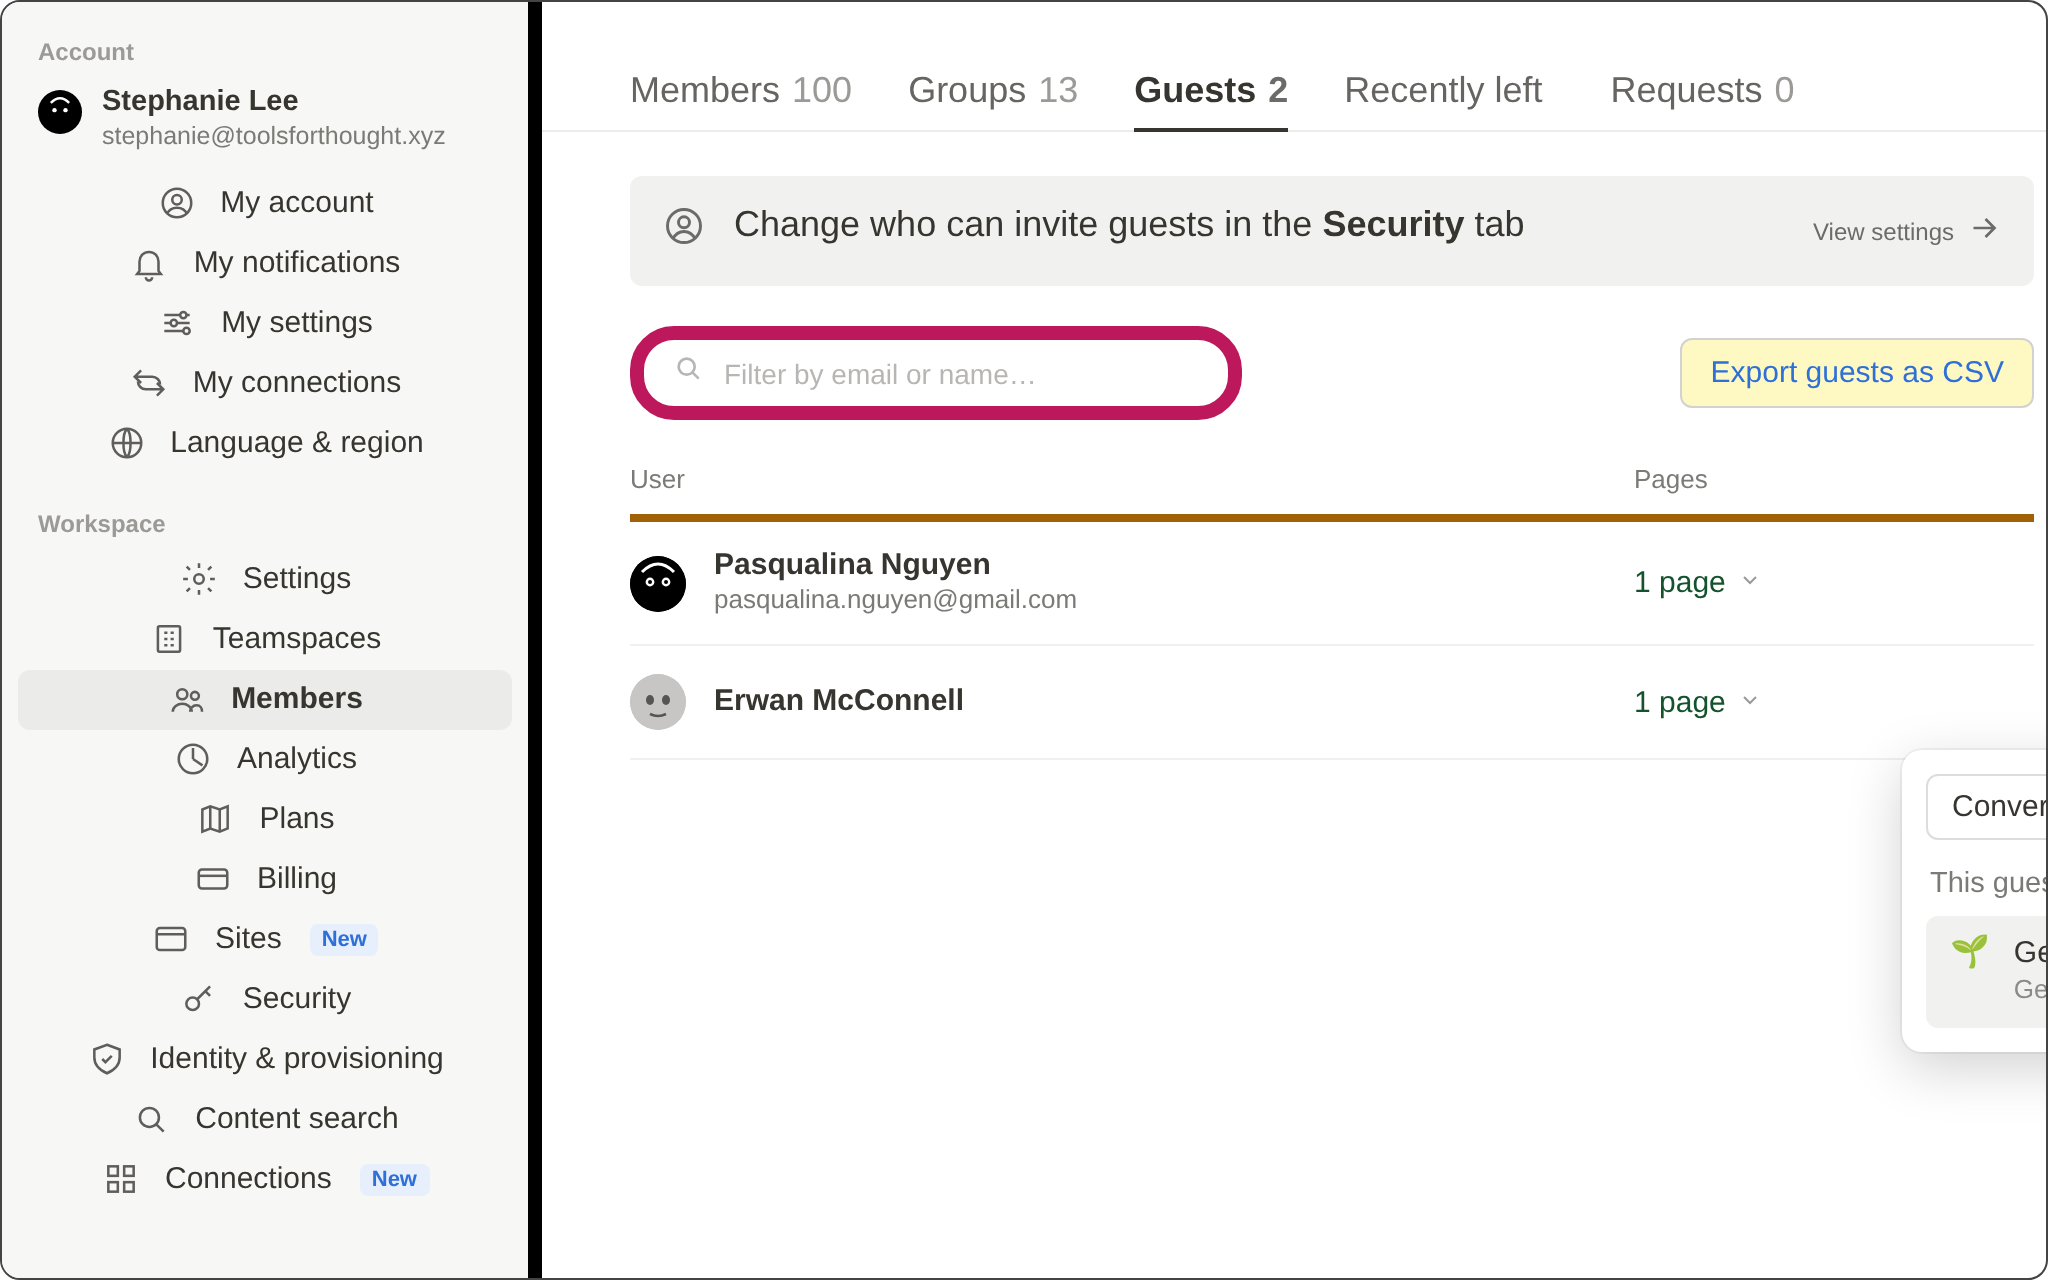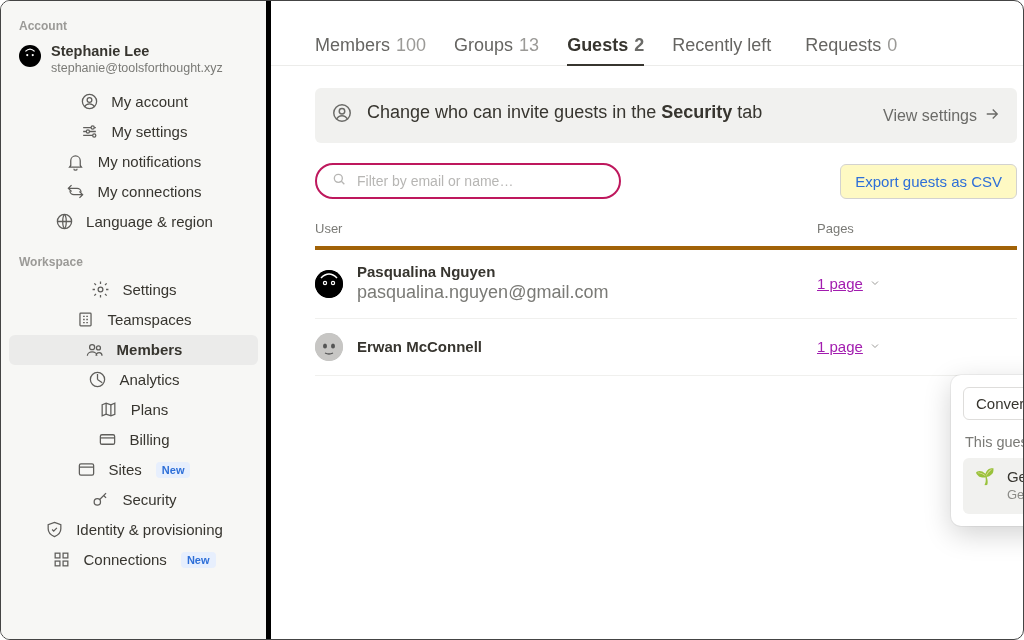--- a/index.html
+++ b/index.html
@@ -1,19 +1,19 @@
 <!DOCTYPE html>
 <html><head>
 <meta charset="utf-8">
 <style>
   * { box-sizing: border-box; margin: 0; padding: 0; }
   html, body { width: 1024px; height: 640px; font-family: -apple-system, BlinkMacSystemFont, "Segoe UI", Helvetica, Arial, sans-serif; color: #37352f; background:#fff; overflow:hidden; }
   body { display:flex; border-radius:10px; border:1px solid #444; }
   
-  .sidebar { width:270px; background:#f7f7f5; border-right:5px solid #000000; padding:14px 8px 10px 8px; overflow-y:auto; }
+  .sidebar { width:270px; background:#f7f7f5; border-right:7px solid #000000; padding:14px 8px 10px 8px; overflow-y:auto; }
   .section-label { font-size:12px; font-weight:600; color:#9b9a97; padding:4px 10px 6px; }
   .profile { display:flex; align-items:flex-start; gap:10px; padding:4px 10px 10px; }
   .avatar-sm { width:22px; height:22px; border-radius:50%; background:#000; position:relative; flex-shrink:0; margin-top:2px;}
   .avatar-sm::after{ content:""; position:absolute; inset:3px; border-radius:50%; background:#fff; clip-path: polygon(0 55%,100% 55%,100% 100%,0 100%); opacity:0;}
   .profile-name { font-size:14.5px; font-weight:700; line-height:1.2; }
   .profile-email { font-size:12.5px; color:#7a7a76; line-height:1.3; }
   .nav-item { display:flex; align-items:center; gap:12px; padding:5px 10px; border-radius:6px; font-size:15px; color:#37352f; cursor:pointer;justify-content:center; }
   .nav-item.active { background:#ebebea; font-weight:700; }
   .nav-item .ico { width:20px; height:20px; display:flex; align-items:center; justify-content:center; color:#5a5a57; flex-shrink:0;}
   .nav-item .ico svg { width:19px; height:19px; stroke:#5f5e5b; stroke-width:1.6; fill:none; }
@@ -24,40 +24,40 @@
   .tabs { display:flex; gap:28px; padding:24px 0 0 44px; border-bottom:1px solid #ececea; }
   .tab { display:flex; align-items:baseline; gap:6px; padding:10px 0 8px; font-size:18px; color:#666562; cursor:pointer; border-bottom:2px solid transparent; margin-bottom:-1px;}
   .tab .count { color:#9b9a97; font-weight:400; }
   .tab.active { color:#37352f; font-weight:700; border-bottom-color:#37352f; }
   .tab.active .count { color:#6b6b68; font-weight:600;}
   .content { padding:22px 0 0 44px; }
   .banner { background:#f1f1ef; border-radius:6px; display:flex; align-items:center; padding:14px 16px; margin-right:6px; }
   .banner-left { display:flex; align-items:flex-start; gap:14px; font-size:18px; color:#37352f;}
   .banner-left svg { width:22px; height:22px; stroke:#6b6b68; fill:none; stroke-width:1.6;}
   .banner .spacer { flex:1; }
-  .view-settings { display:flex; align-items:center; gap:6px; color:#6b6b68; font-size:16px; cursor:pointer;}
+  .view-settings { display:flex; align-items:center; gap:6px; color:#6b6b68; font-size:12px; cursor:pointer;}
   .view-settings svg { width:18px; height:18px; stroke:#6b6b68; fill:none; stroke-width:1.8;}
   .toolbar { display:flex; align-items:center; margin:20px 6px 0 0; gap:12px;}
-  .search { display:flex; align-items:center; gap:10px; border:2px solid #be185d; background:#fff; border-radius:22px; padding:6px 14px; width:306px; }
+  .search { display:flex; align-items:center; gap:10px; border:7px solid #be185d; background:#fff; border-radius:22px; padding:6px 14px; width:306px; }
   .search svg { width:16px; height:16px; stroke:#b7b6b4; fill:none; stroke-width:2;}
   .search input { border:none; outline:none; font-size:14px; color:#37352f; width:100%; background:transparent;}
   .search input::placeholder { color:#b7b6b4; }
   .export-btn { margin-left:auto; border:1px solid #d3d2d0; color:#2e6fd8; background:#fef9c3; border-radius:6px; padding:8px 14px; font-size:15px; cursor:pointer; }
   .table { margin:22px 6px 0 0; }
   .thead { display:flex; font-size:13px; color:#7a7a76; padding:0 0 10px 0; border-bottom:4px solid #a16207;}
   .col-user { flex:1; }
   .col-pages { width:200px; }
   .row { display:flex; align-items:center; padding:14px 0; border-bottom:1px solid #f0f0ee; }
   .row .user-cell { display:flex; align-items:center; gap:14px; flex:1;}
   .row-avatar { width:28px; height:28px; border-radius:50%; background:#000; flex-shrink:0; overflow:hidden; display:flex; align-items:center; justify-content:center;}
   .row-avatar.gray { background:#c2c2c0;}
   .row-avatar svg { width:28px; height:28px; }
   .user-name { font-size:15px; font-weight:600; line-height:1.1; color:#37352f;}
-  .user-email { font-size:18px; color:#7a7a76; line-height:1.3;}
-  .pages-cell { width:200px; display:flex; align-items:flex-start; gap:6px; font-size:15px; color:#a21caf; cursor:pointer;text-decoration:underline;}
+  .user-email { font-size:13px; color:#7a7a76; line-height:1.3;}
+  .pages-cell { width:200px; display:flex; align-items:flex-start; gap:6px; font-size:15px; color:#14532d; cursor:pointer;}
   .pages-cell svg { width:12px; height:12px; stroke:#9b9a97; fill:none; stroke-width:2;}
   
   .popover { position:absolute; left:680px; top:374px; width:334px; background:#fff; border-radius:10px; box-shadow:0 8px 28px rgba(0,0,0,0.18), 0 0 0 1px rgba(15,15,15,0.05); padding:12px; }
   .popover-buttons { display:flex; gap:10px; }
   .btn { border:1px solid #dedddb; background:#fff; border-radius:6px; padding:7px 12px; font-size:15px; cursor:pointer; color:#37352f;}
   .popover-label { margin:14px 2px 8px; font-size:14.5px; color:#7a7a76;}
   .page-item { display:flex; align-items:flex-start; gap:12px; background:#f1f1ef; border-radius:6px; padding:10px 12px;}
   .page-icon { font-size:16px; line-height:1; margin-top:1px;}
   .page-title { font-size:15px; color:#37352f; line-height:1.2;}
   .page-path { font-size:13px; color:#8b8b87; line-height:1.4;}
@@ -88,40 +88,40 @@
           <circle cx="12" cy="12" r="9"></circle>
           <circle cx="12" cy="10" r="3"></circle>
           <path d="M5.5 19c1.5-3 4-4 6.5-4s5 1 6.5 4"></path>
         </svg>
       </span>
     <span>My account</span>
   </div>
   <div class="nav-item">
     <span class="ico">
         <svg viewBox="0 0 24 24">
+          <path d="M6 17V11a6 6 0 0112 0v6l1.5 2h-15L6 17z"></path>
+          <path d="M10 21a2 2 0 004 0"></path>
+        </svg>
+      </span>
+    <span>My notifications</span>
+  </div>
+  <div class="nav-item">
+    <span class="ico">
+        <svg viewBox="0 0 24 24">
           <path d="M4 7h10M18 7h2M4 12h4M12 12h8M4 17h12M20 17h0"></path>
           <circle cx="16" cy="7" r="2"></circle>
           <circle cx="10" cy="12" r="2"></circle>
           <circle cx="18" cy="17" r="2"></circle>
         </svg>
       </span>
     <span>My settings</span>
   </div>
   <div class="nav-item">
     <span class="ico">
         <svg viewBox="0 0 24 24">
-          <path d="M6 17V11a6 6 0 0112 0v6l1.5 2h-15L6 17z"></path>
-          <path d="M10 21a2 2 0 004 0"></path>
-        </svg>
-      </span>
-    <span>My notifications</span>
-  </div>
-  <div class="nav-item">
-    <span class="ico">
-        <svg viewBox="0 0 24 24">
           <path d="M7 4L3 8l4 4M3 8h11a5 5 0 015 5"></path>
           <path d="M17 20l4-4-4-4M21 16H10a5 5 0 01-5-5"></path>
         </svg>
       </span>
     <span>My connections</span>
   </div>
   <div class="nav-item">
     <span class="ico">
         <svg viewBox="0 0 24 24">
           <circle cx="12" cy="12" r="9"></circle>
@@ -209,20 +209,29 @@
     <span>Security</span>
   </div>
   <div class="nav-item">
     <span class="ico">
         <svg viewBox="0 0 24 24">
           <path d="M12 3l8 3v5c0 5-3.5 8-8 10-4.5-2-8-5-8-10V6l8-3z"></path>
           <path d="M9 12l2 2 4-4"></path>
         </svg>
       </span>
     <span>Identity &amp; provisioning</span>
+  </div>
+  <div class="nav-item">
+    <span class="ico">
+        <svg viewBox="0 0 24 24">
+          <circle cx="11" cy="11" r="6"></circle>
+          <path d="M20 20l-4.5-4.5"></path>
+        </svg>
+      </span>
+    <span>Content search</span>
   </div>
   <div class="nav-item">
     <span class="ico">
         <svg viewBox="0 0 24 24">
           <rect x="4" y="4" width="6" height="6"></rect>
           <rect x="14" y="4" width="6" height="6"></rect>
           <rect x="4" y="14" width="6" height="6"></rect>
           <rect x="14" y="14" width="6" height="6"></rect>
         </svg>
       </span>

